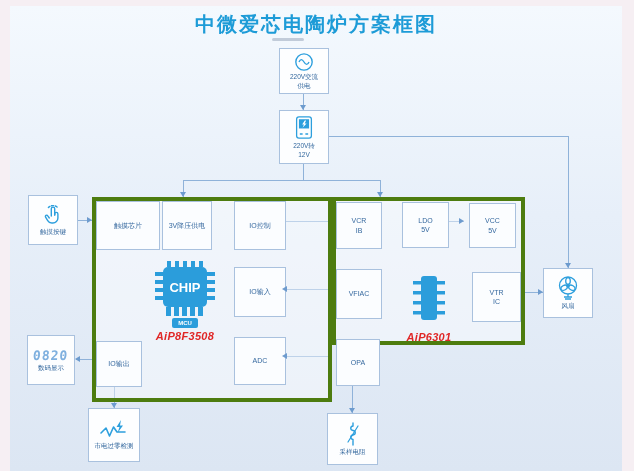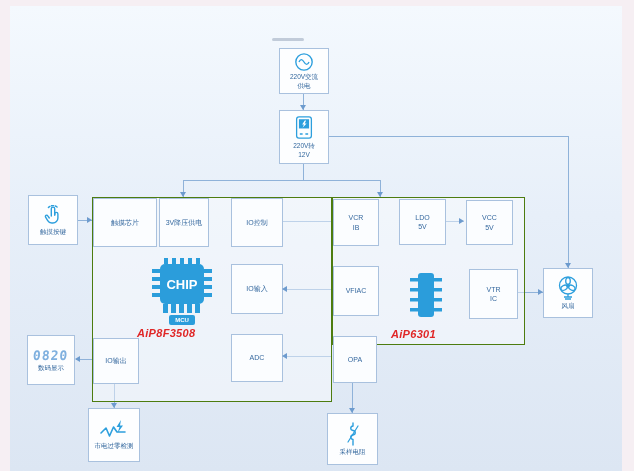--- a/index.html
+++ b/index.html
@@ -6,47 +6,48 @@
   #stage{position:relative;width:634px;height:471px;background:#f6eff3;
          font-family:"Liberation Sans", sans-serif;overflow:hidden;}
   #panel{position:absolute;left:10px;top:6px;width:612px;height:465px;
          background:linear-gradient(180deg,#f4f9fe 0%,#e7eff9 45%,#dce6f3 100%);}
   .title{position:absolute;left:10px;top:11px;width:612px;text-align:center;
          font-size:20px;font-weight:bold;color:#1d9bd7;letter-spacing:2px;}
   .title-bar{position:absolute;left:272px;top:38px;width:32px;height:3px;
          background:#b4bfcf;border-radius:2px;opacity:.8;}
   .blk{position:absolute;background:#fdfeff;border:1px solid #a9c1de;box-sizing:border-box;
        display:flex;flex-direction:column;align-items:center;justify-content:center;gap:1px;}
-  .bigbox{position:absolute;border:1px solid #4d7c0f;box-sizing:border-box;
+  .bigbox{position:absolute;border:4px solid #4d7c0f;box-sizing:border-box;
        background:rgba(255,255,255,0.42);}
   .cell{position:absolute;background:#fbfdff;border:1px solid #a9c1de;box-sizing:border-box;
        display:flex;flex-direction:column;align-items:center;justify-content:center;
        text-align:center;color:#36699f;}
   .t{font-size:7px;line-height:1.35;color:#36699f;}
   .lbl{font-size:6.5px;line-height:1.3;color:#34689e;text-align:center;white-space:nowrap;}
   .line{position:absolute;background:#8fb2d9;}
   .h{height:1px;} .v{width:1px;}
   .ar{position:absolute;width:0;height:0;}
   .ar.down{border-left:3px solid transparent;border-right:3px solid transparent;border-top:5px solid #6d9bce;}
   .ar.left{border-top:3px solid transparent;border-bottom:3px solid transparent;border-right:5px solid #6d9bce;}
   .ar.right{border-top:3px solid transparent;border-bottom:3px solid transparent;border-left:5px solid #6d9bce;}
   .red{position:absolute;color:#e02626;font-style:italic;font-weight:800;font-size:11px;
-       letter-spacing:.3px;text-align:left;}
+       letter-spacing:.3px;text-align:center;}
   .badge{position:absolute;background:#2b9ddb;color:#fff;font-size:6px;font-weight:bold;
        border-radius:2px;display:flex;align-items:center;justify-content:center;}
   .seg{font-family:"DejaVu Sans Mono", monospace;font-weight:bold;font-size:13px;
        color:#7fb0df;letter-spacing:1px;transform:skewX(-5deg);}
   svg{display:block;}
 </style>
 </head>
 <body>
 
 <div id="stage">
   <div id="panel"></div>
 
+  <div class="title">中微爱芯电陶炉方案框图</div>
   <div class="title-bar"></div>
 
   <div class="line v" style="left:303px;top:94px;height:16px;"></div>
   <div class="line v" style="left:303px;top:164px;height:17px;"></div>
   <div class="line h" style="left:183px;top:180px;width:198px;"></div>
   <div class="line v" style="left:183px;top:180px;height:17px;"></div>
   <div class="line v" style="left:380px;top:180px;height:17px;"></div>
   <div class="line h" style="left:329px;top:136px;width:239px;"></div>
   <div class="line v" style="left:568px;top:136px;height:132px;"></div>
   <div class="line h" style="left:282px;top:221px;width:50px;"></div>

